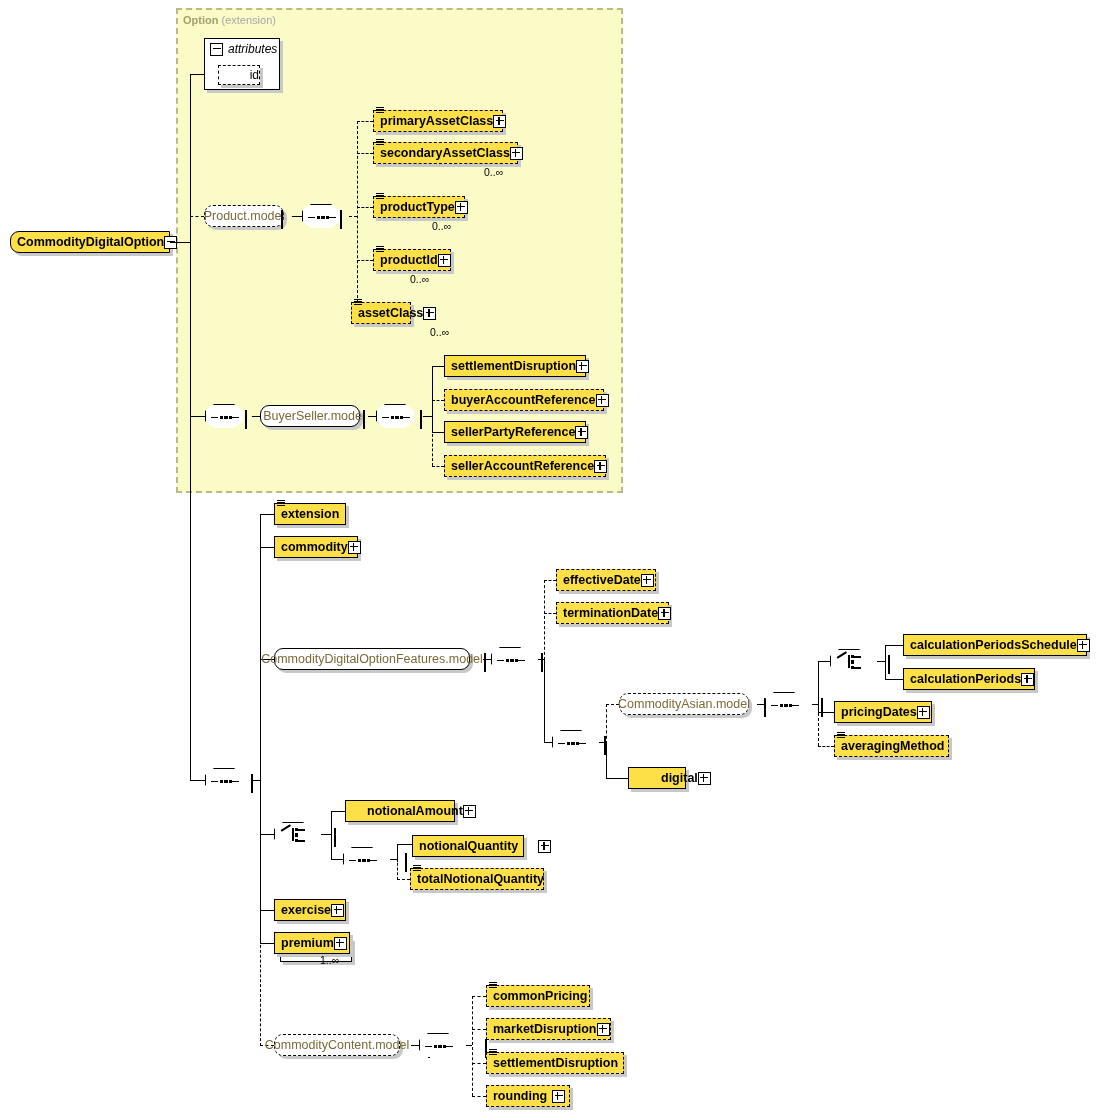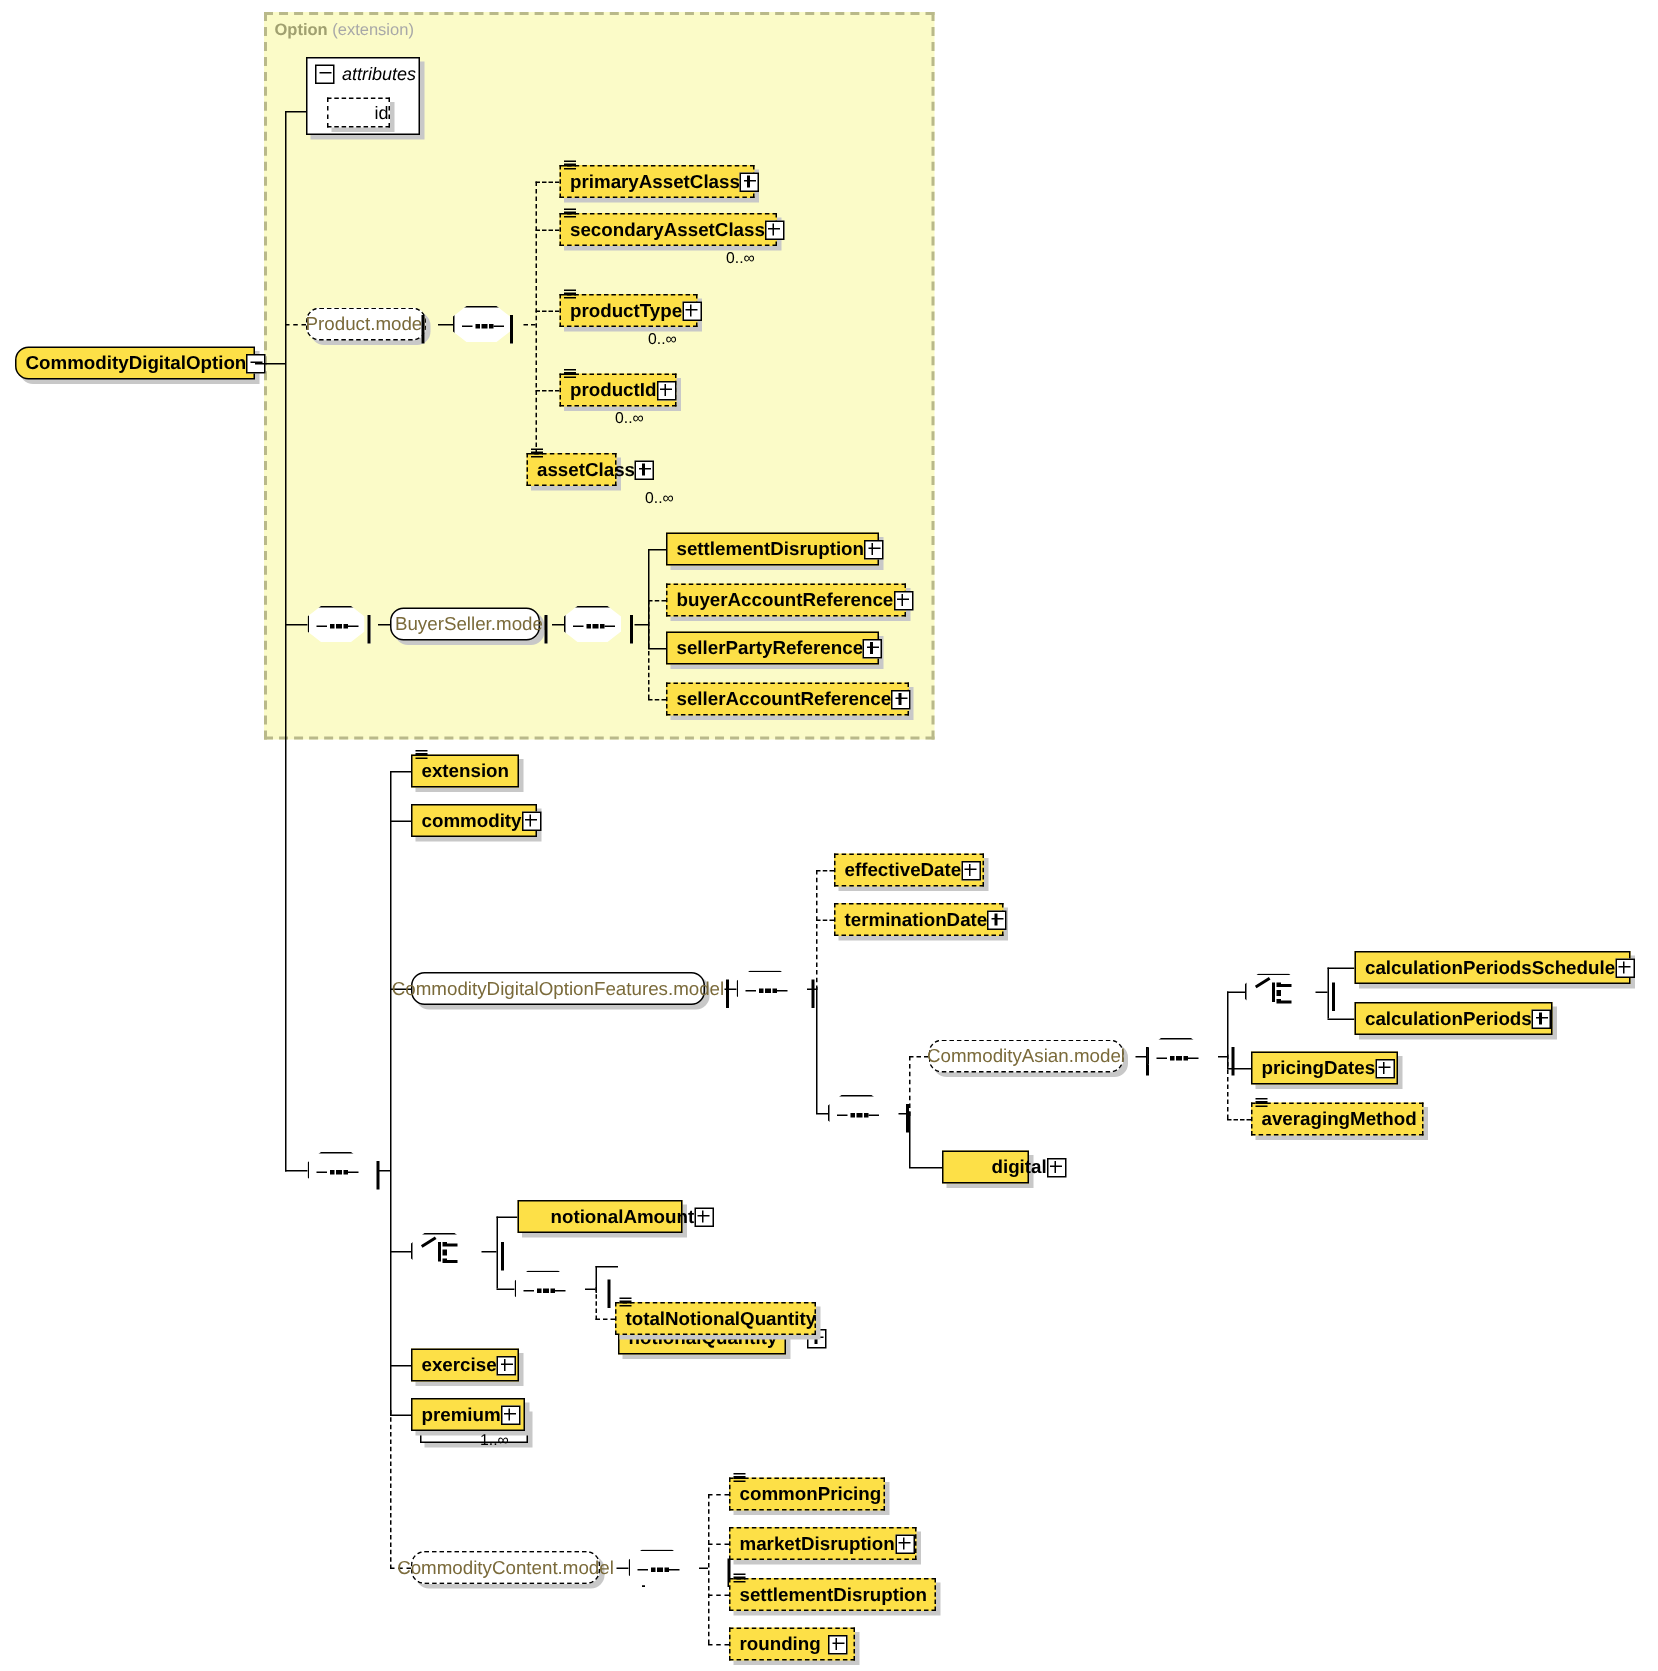--- a/index.html
+++ b/index.html
@@ -499,21 +499,21 @@
         <span class="bar r"></span>
     </div>
   </div>
   <span class="pm abs" style="left:379px;top:854px;"></span>
   <div class="hline" style="left:390px;top:859px;width:7px;"></div>
 
   <div class="vline" style="left:397px;top:844px;height:18px;"></div>
   <div class="vline dash" style="left:397px;top:858px;height:22px;"></div>
 
   <div class="hline" style="left:397px;top:844px;width:15px;"></div>
-  <div class="abs el" style="left:412px;top:881px;width:112px;gap:20px;">
+  <div class="abs el" style="left:412px;top:835px;width:112px;gap:20px;">
     <span class="lbl">notionalQuantity</span>
     <span class="pm plus" style="margin-left:auto;"></span>
   </div>
 
   <div class="hline dash" style="left:397px;top:879px;width:13px;"></div>
   <div class="abs el opt" style="left:410px;top:868px;width:134px;">
     <span class="tglyph">
         <i></i>
         <i></i>
         <i></i>

